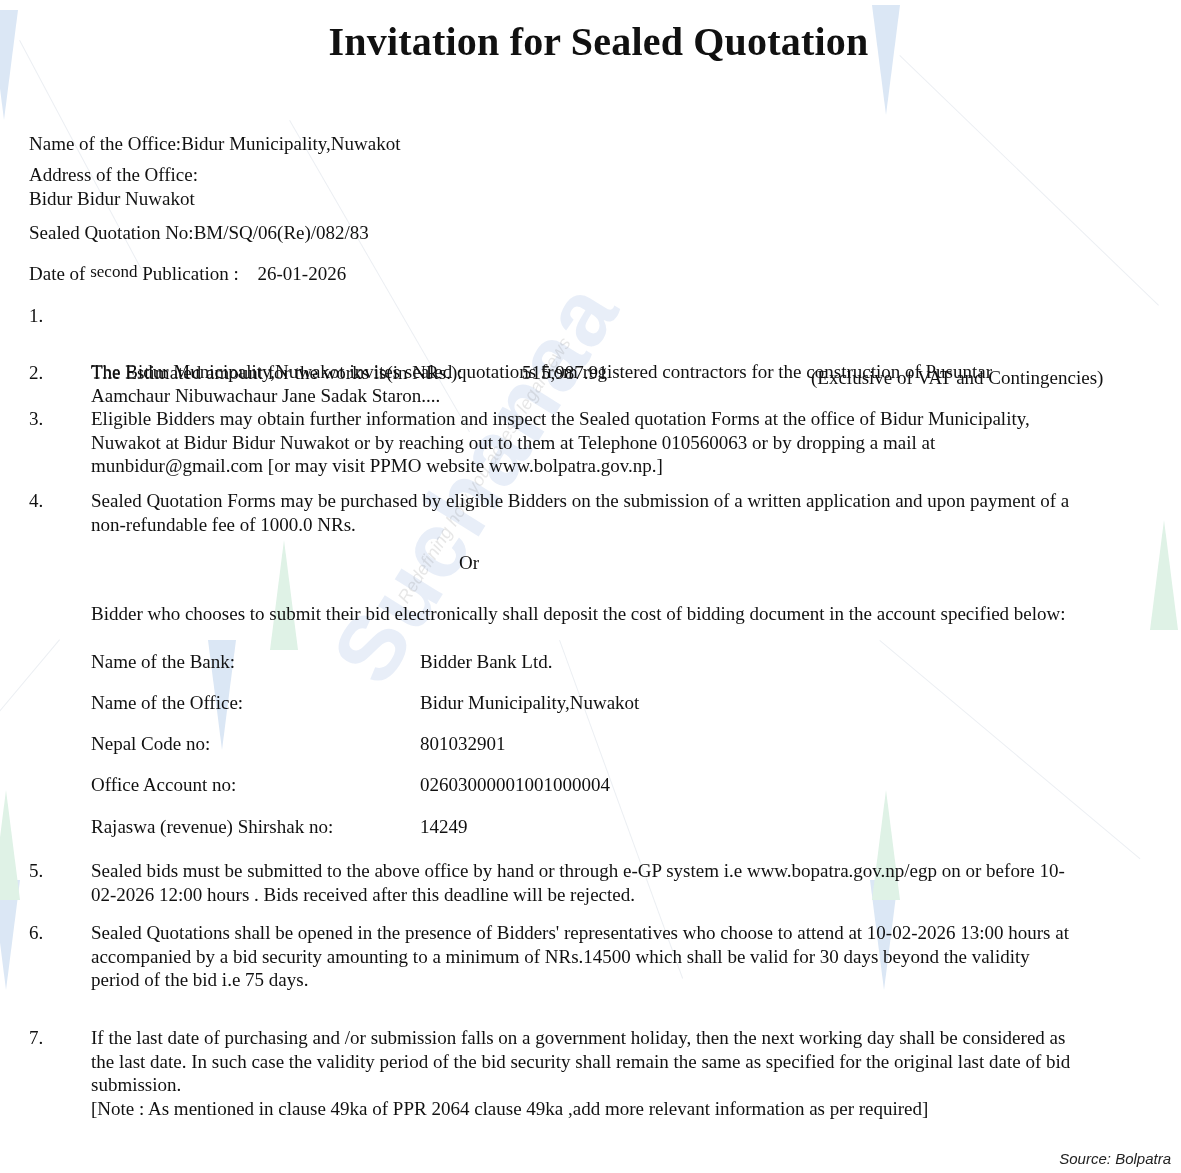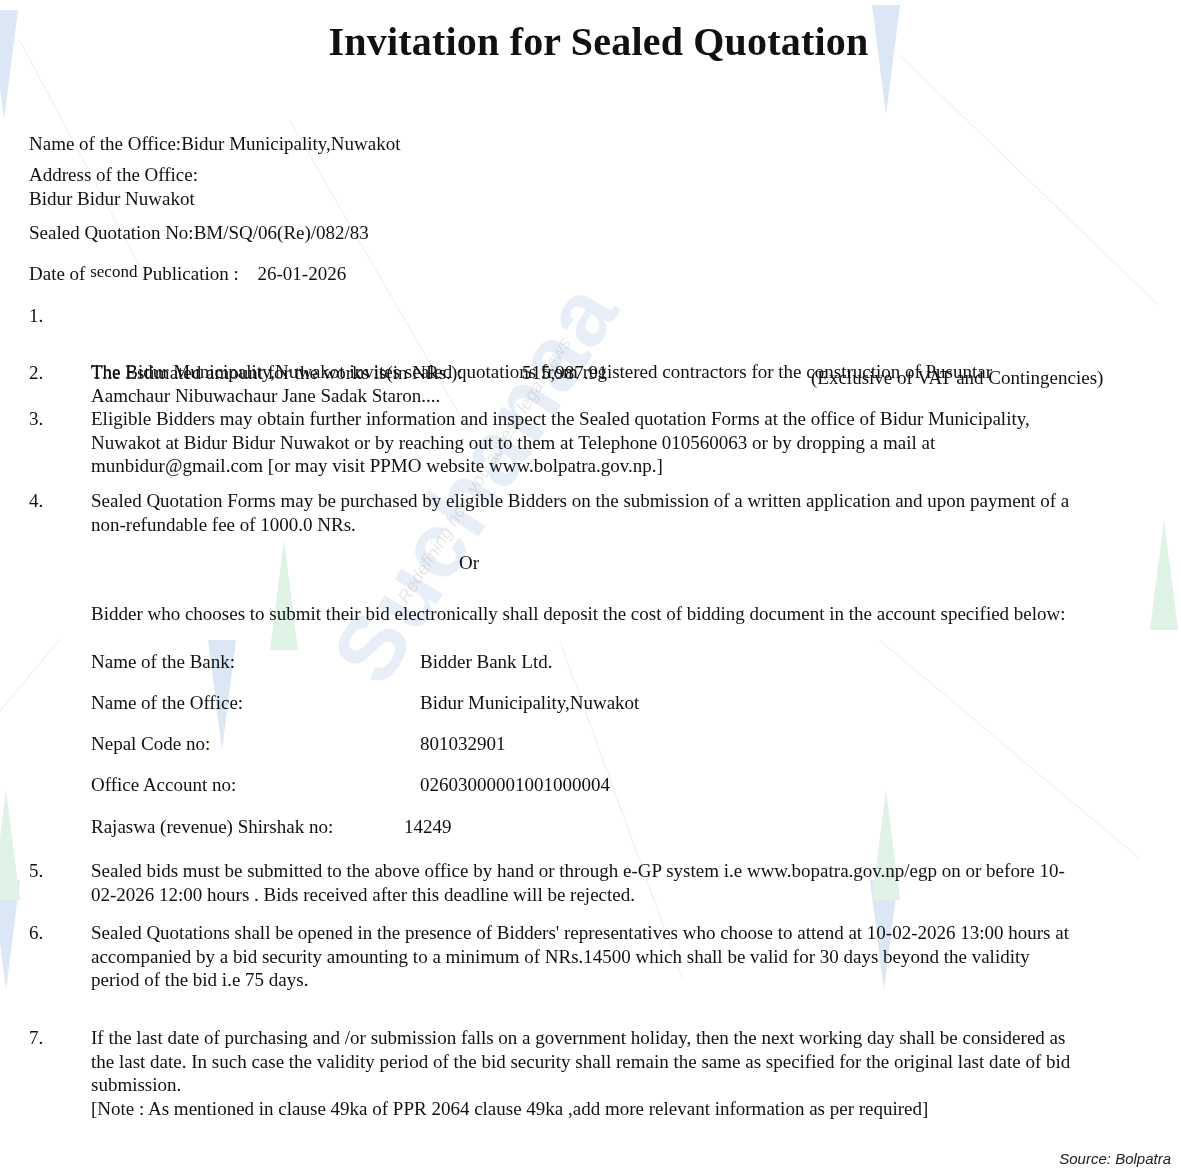--- a/index.html
+++ b/index.html
@@ -114,21 +114,21 @@
     <div>
       <div class="t" style="left:91px;top:732px;">Nepal Code no:</div>
       <div class="t" style="left:420px;top:732px;">801032901</div>
     </div>
     <div>
       <div class="t" style="left:91px;top:773px;">Office Account no:</div>
       <div class="t" style="left:420px;top:773px;">02603000001001000004</div>
     </div>
     <div>
       <div class="t" style="left:91px;top:815px;">Rajaswa (revenue) Shirshak no:</div>
-      <div class="t" style="left:404px;top:815px;">14249</div>
+      <div class="t" style="left:420px;top:815px;">14249</div>
     </div>
   </div>
 
   <div class="num" style="top:859px;">5.</div>
   <div class="para" style="top:859px;">
     <div>Sealed bids must be submitted to the above office by hand or through e-GP system i.e www.bopatra.gov.np/egp on or before 10-</div>
     <div>02-2026 12:00 hours . Bids received after this deadline will be rejected.</div>
   </div>
 
   <div class="num" style="top:921px;">6.</div>

